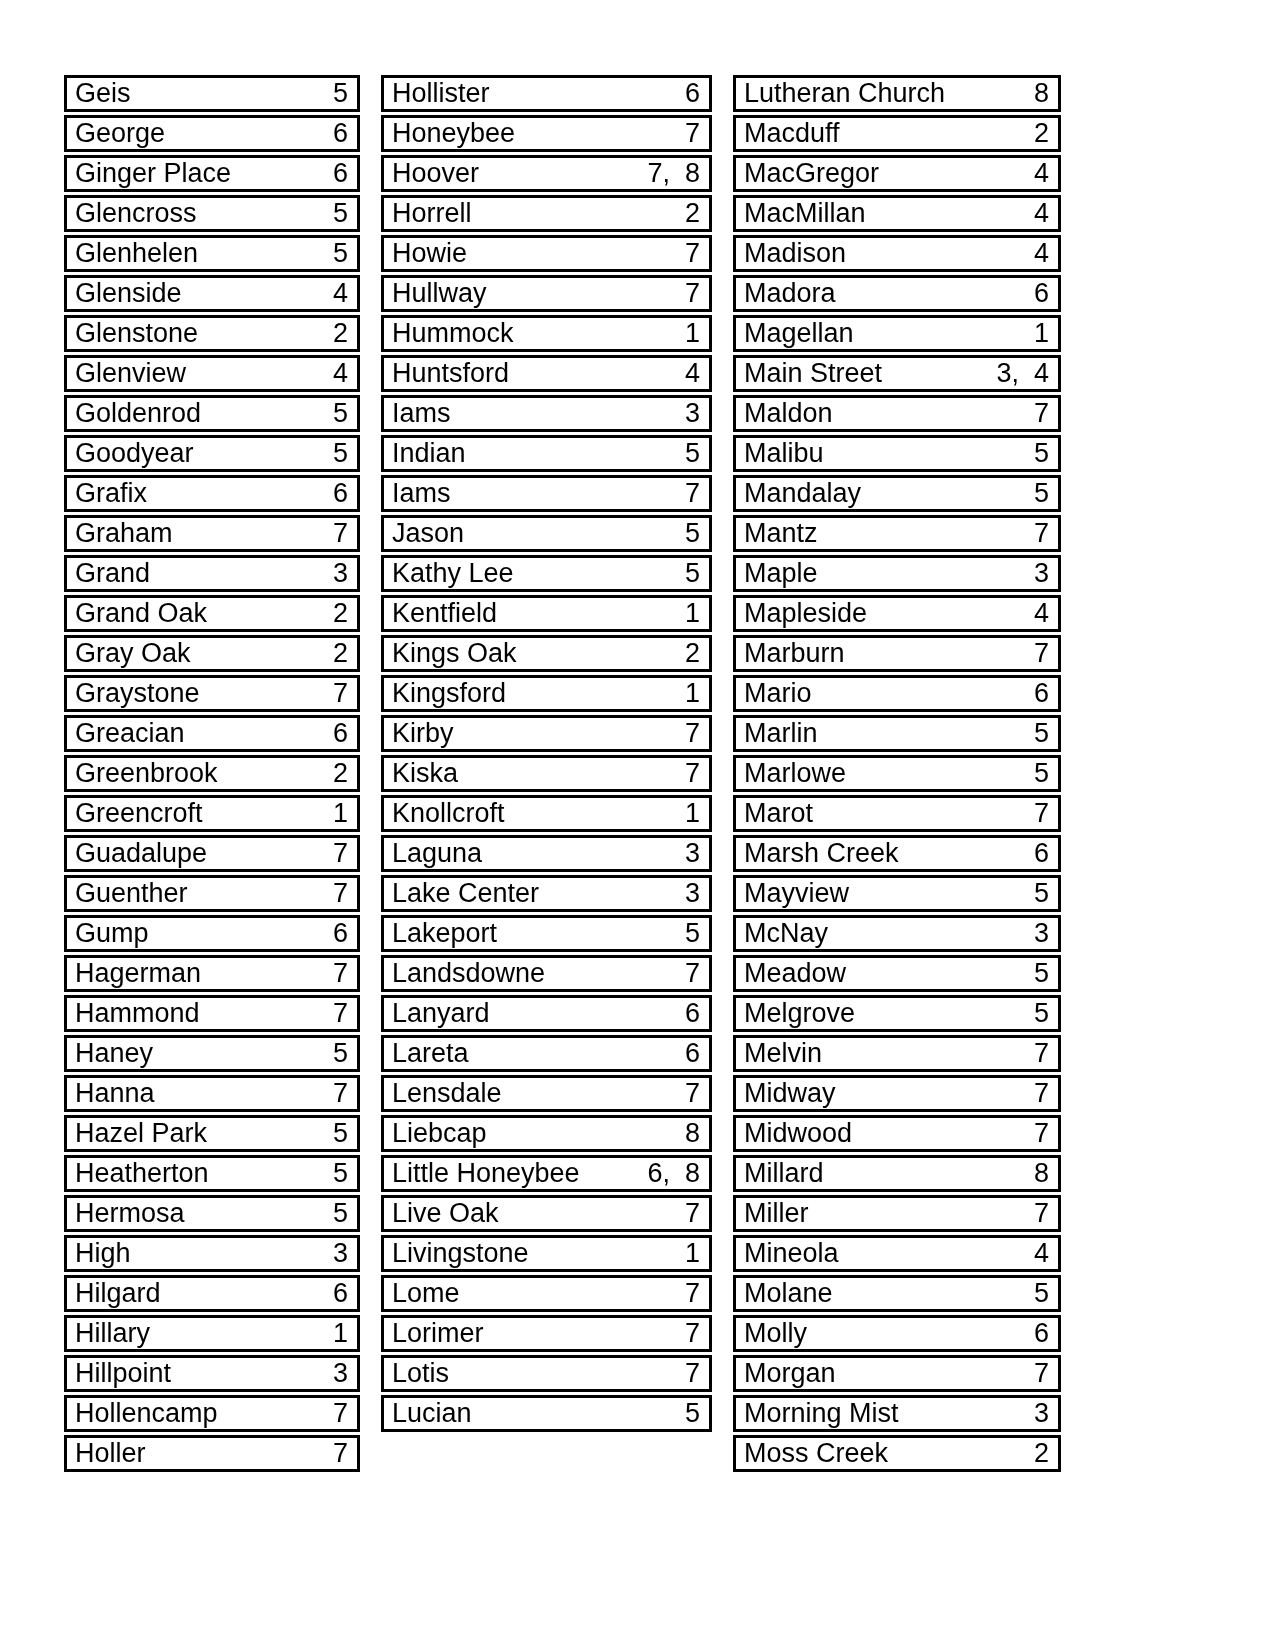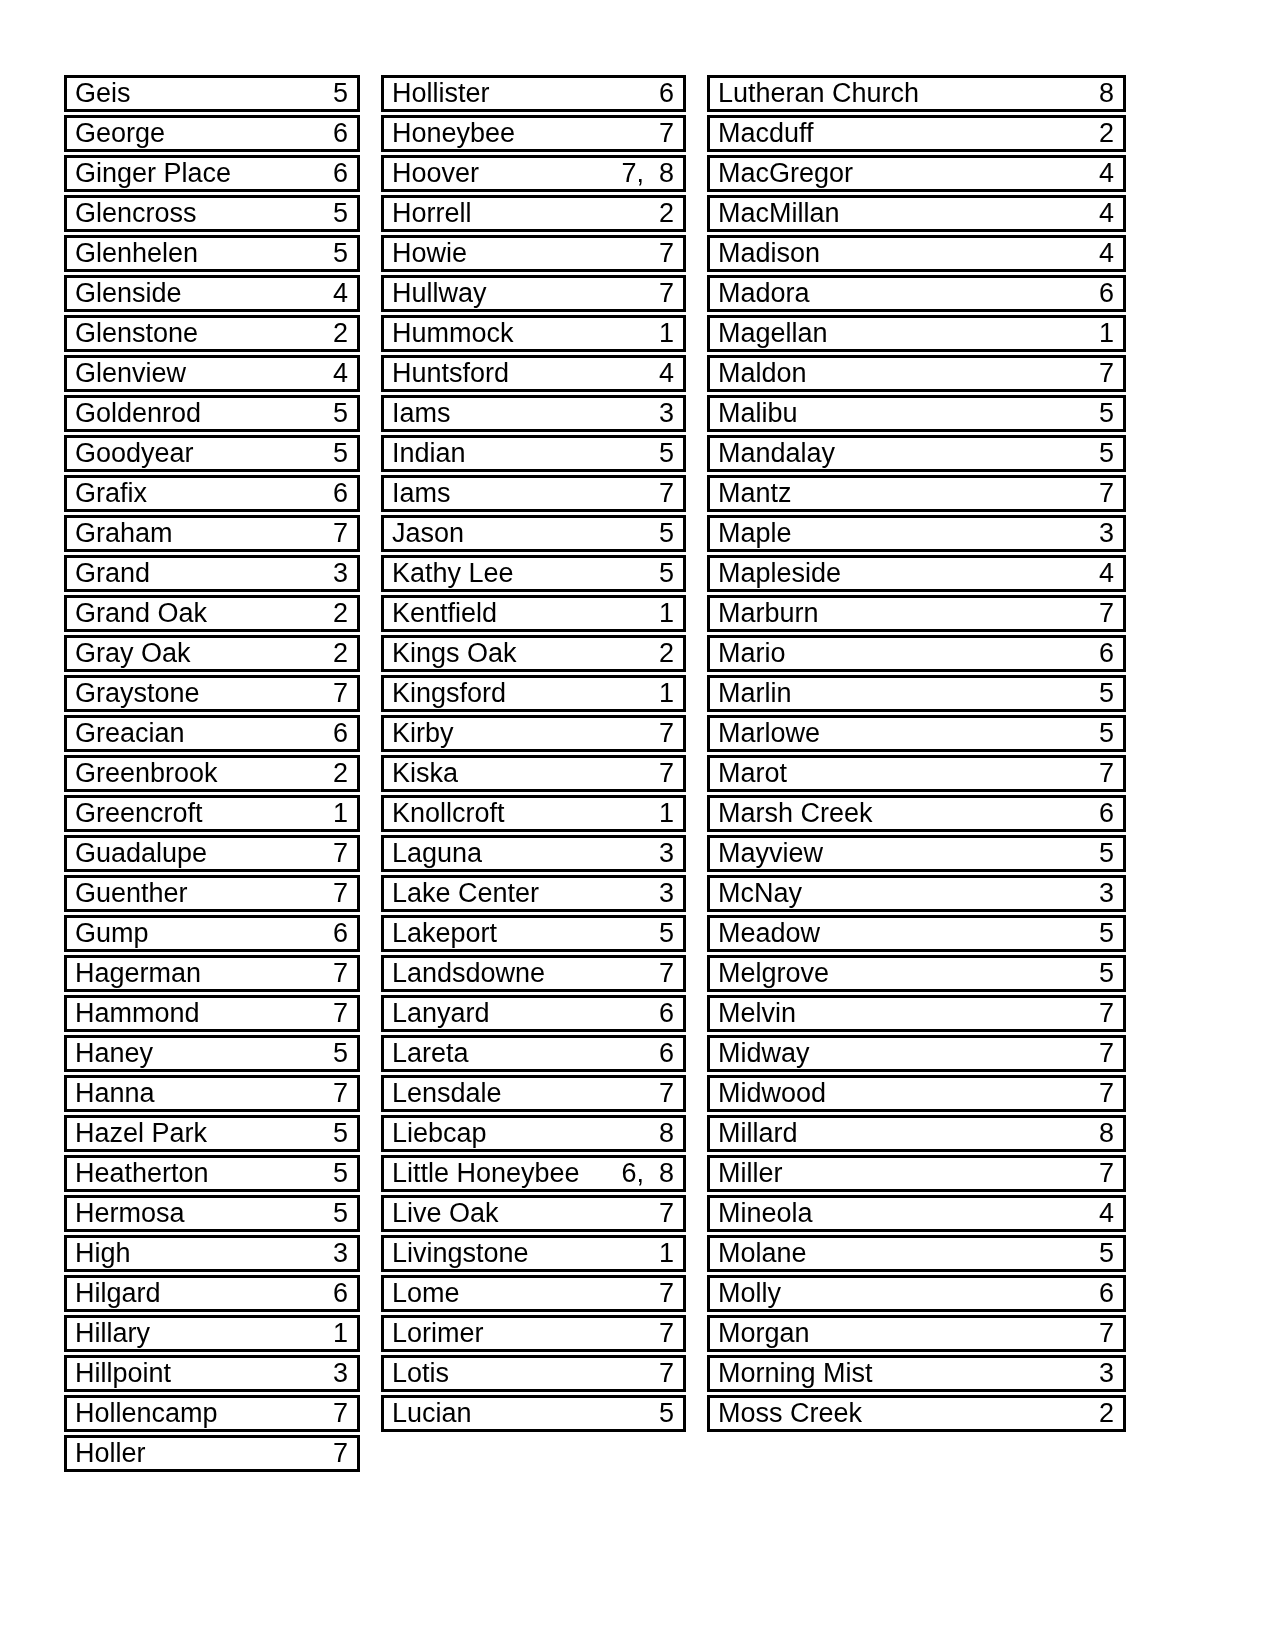--- a/index.html
+++ b/index.html
@@ -22,22 +22,22 @@
     left: 64px;
     display: flex;
     gap: 21px;
   }
   .col {
     display: flex;
     flex-direction: column;
     gap: 3px;
   }
   .col-0 { width: 296px; }
-  .col-1 { width: 305px; }
-  .col-2 { width: 419px; }
+  .col-1 { width: 331px; }
+  .col-2 { width: 328px; }
   .row {
     box-sizing: border-box;
     height: 37px;
     border: 3px solid #000000;
     background: #ffffff;
     display: flex;
     align-items: center;
     justify-content: space-between;
     padding: 0 9px 0 8px;
   }
@@ -361,20 +361,24 @@
         </div>
         <div class="row">
           <span class="name">Madora</span>
           <span class="num">6</span>
         </div>
         <div class="row">
           <span class="name">Magellan</span>
           <span class="num">1</span>
         </div>
         <div class="row">
+          <span class="name">Main Street</span>
+          <span class="num">3,  4</span>
+        </div>
+        <div class="row">
           <span class="name">Maldon</span>
           <span class="num">7</span>
         </div>
         <div class="row">
           <span class="name">Malibu</span>
           <span class="num">5</span>
         </div>
         <div class="row">
           <span class="name">Mandalay</span>
           <span class="num">5</span>

